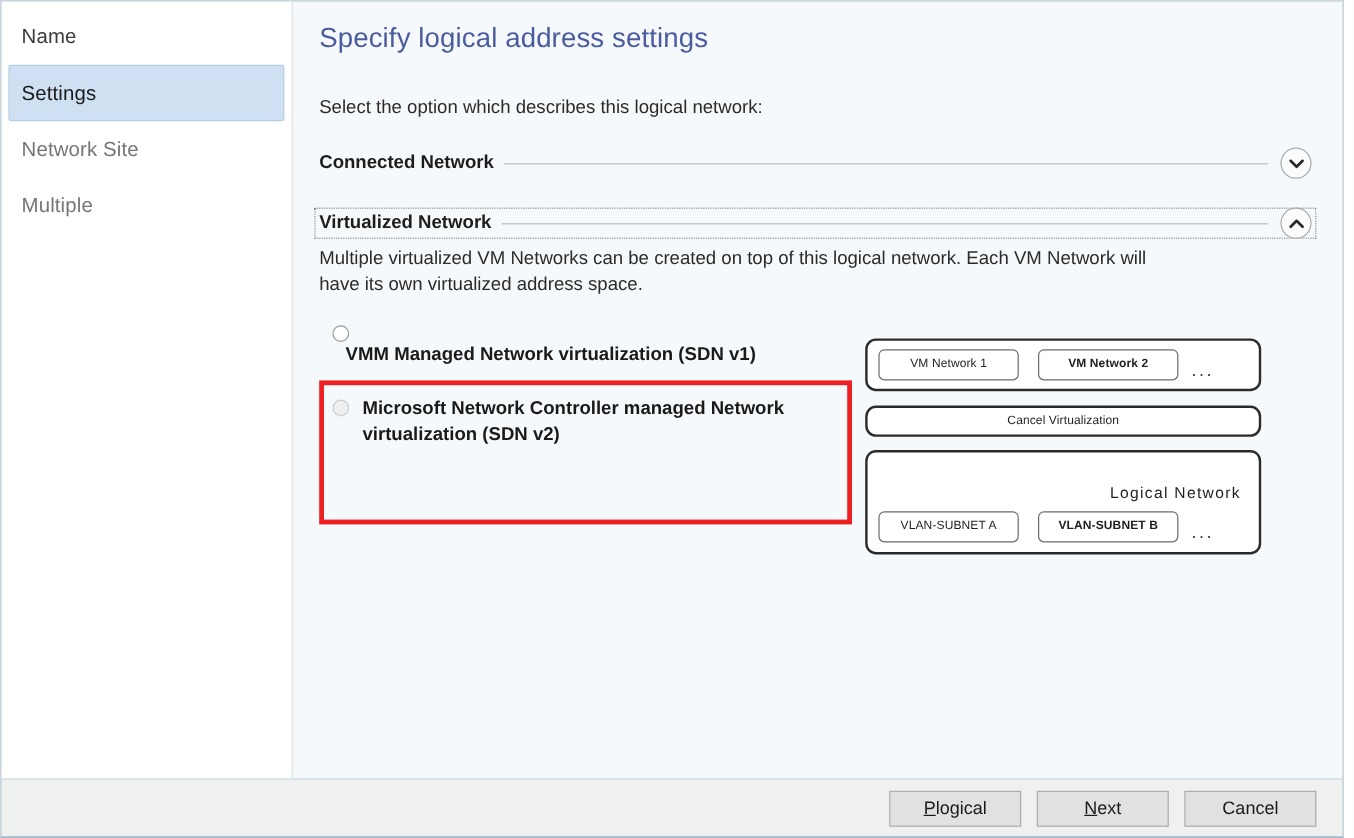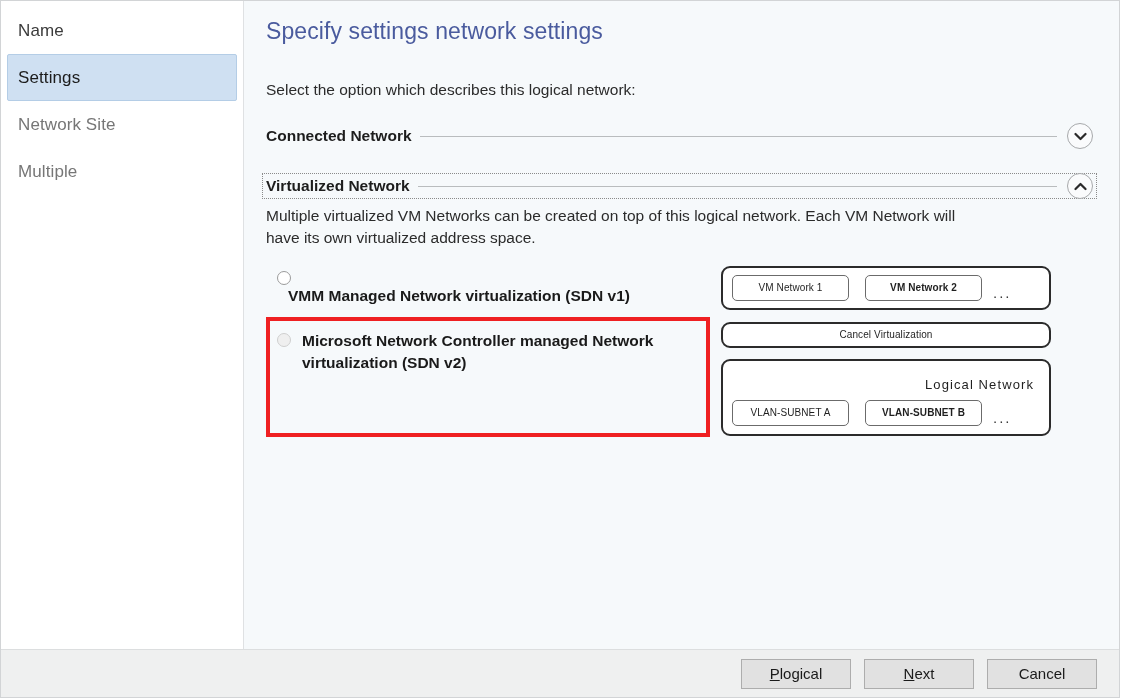--- a/index.html
+++ b/index.html
@@ -194,20 +194,21 @@
     position: absolute;
     left: 455px;
     top: -2px;
     width: 330px;
   }
   .dgm-outer {
     border: 2.5px solid #2b2b2b;
     border-radius: 9px;
     background: #ffffff;
     box-sizing: border-box;
+    margin-top: 16px;
   }
   .dgm-chip-row {
     display: flex;
     align-items: center;
     padding: 7px 9px;
   }
   .dgm-chip {
     border: 1.4px solid #6b6b6b;
     border-radius: 5px;
     background: #ffffff;
@@ -237,21 +238,21 @@
     text-align: center;
     font-size: 10px;
     color: #1f1f1f;
     padding: 5px 0 6px 0;
     letter-spacing: .1px;
   }
 
   #dgm-logical {
     margin-top: 11px;
     width: 330px;
-    padding: 14px 9px 8px 9px;
+    padding: 24px 9px 8px 9px;
     box-sizing: border-box;
   }
   #dgm-logical-label {
     text-align: right;
     font-size: 13px;
     color: #1f1f1f;
     letter-spacing: 1.1px;
     padding: 2px 6px 8px 0;
   }
   #dgm-logical .dgm-chip-row { padding: 0; }
@@ -302,21 +303,21 @@
       <div class="nav-item">
         <span>Network Site</span>
       </div>
       <div class="nav-item">
         <span>Multiple</span>
       </div>
     </div>
 
     <div id="wizard-main">
 
-      <h1 id="page-title">Specify settings network settings</h1>
+      <h1 id="page-title">Specify logical address settings</h1>
       <p id="intro-text">Select the option which describes this logical network:</p>
 
       <div class="section">
         <div class="section-header">
           <span class="section-title">Connected Network</span>
           <span class="section-rule"></span>
           <span class="chev-btn">
             <svg width="13" height="9" viewBox="0 0 13 9" aria-hidden="true">
               <path d="M1.5 2 L6.5 7 L11.5 2" fill="none" stroke="#2a2a2a" stroke-width="2.2" stroke-linecap="round" stroke-linejoin="round"></path>
             </svg>

